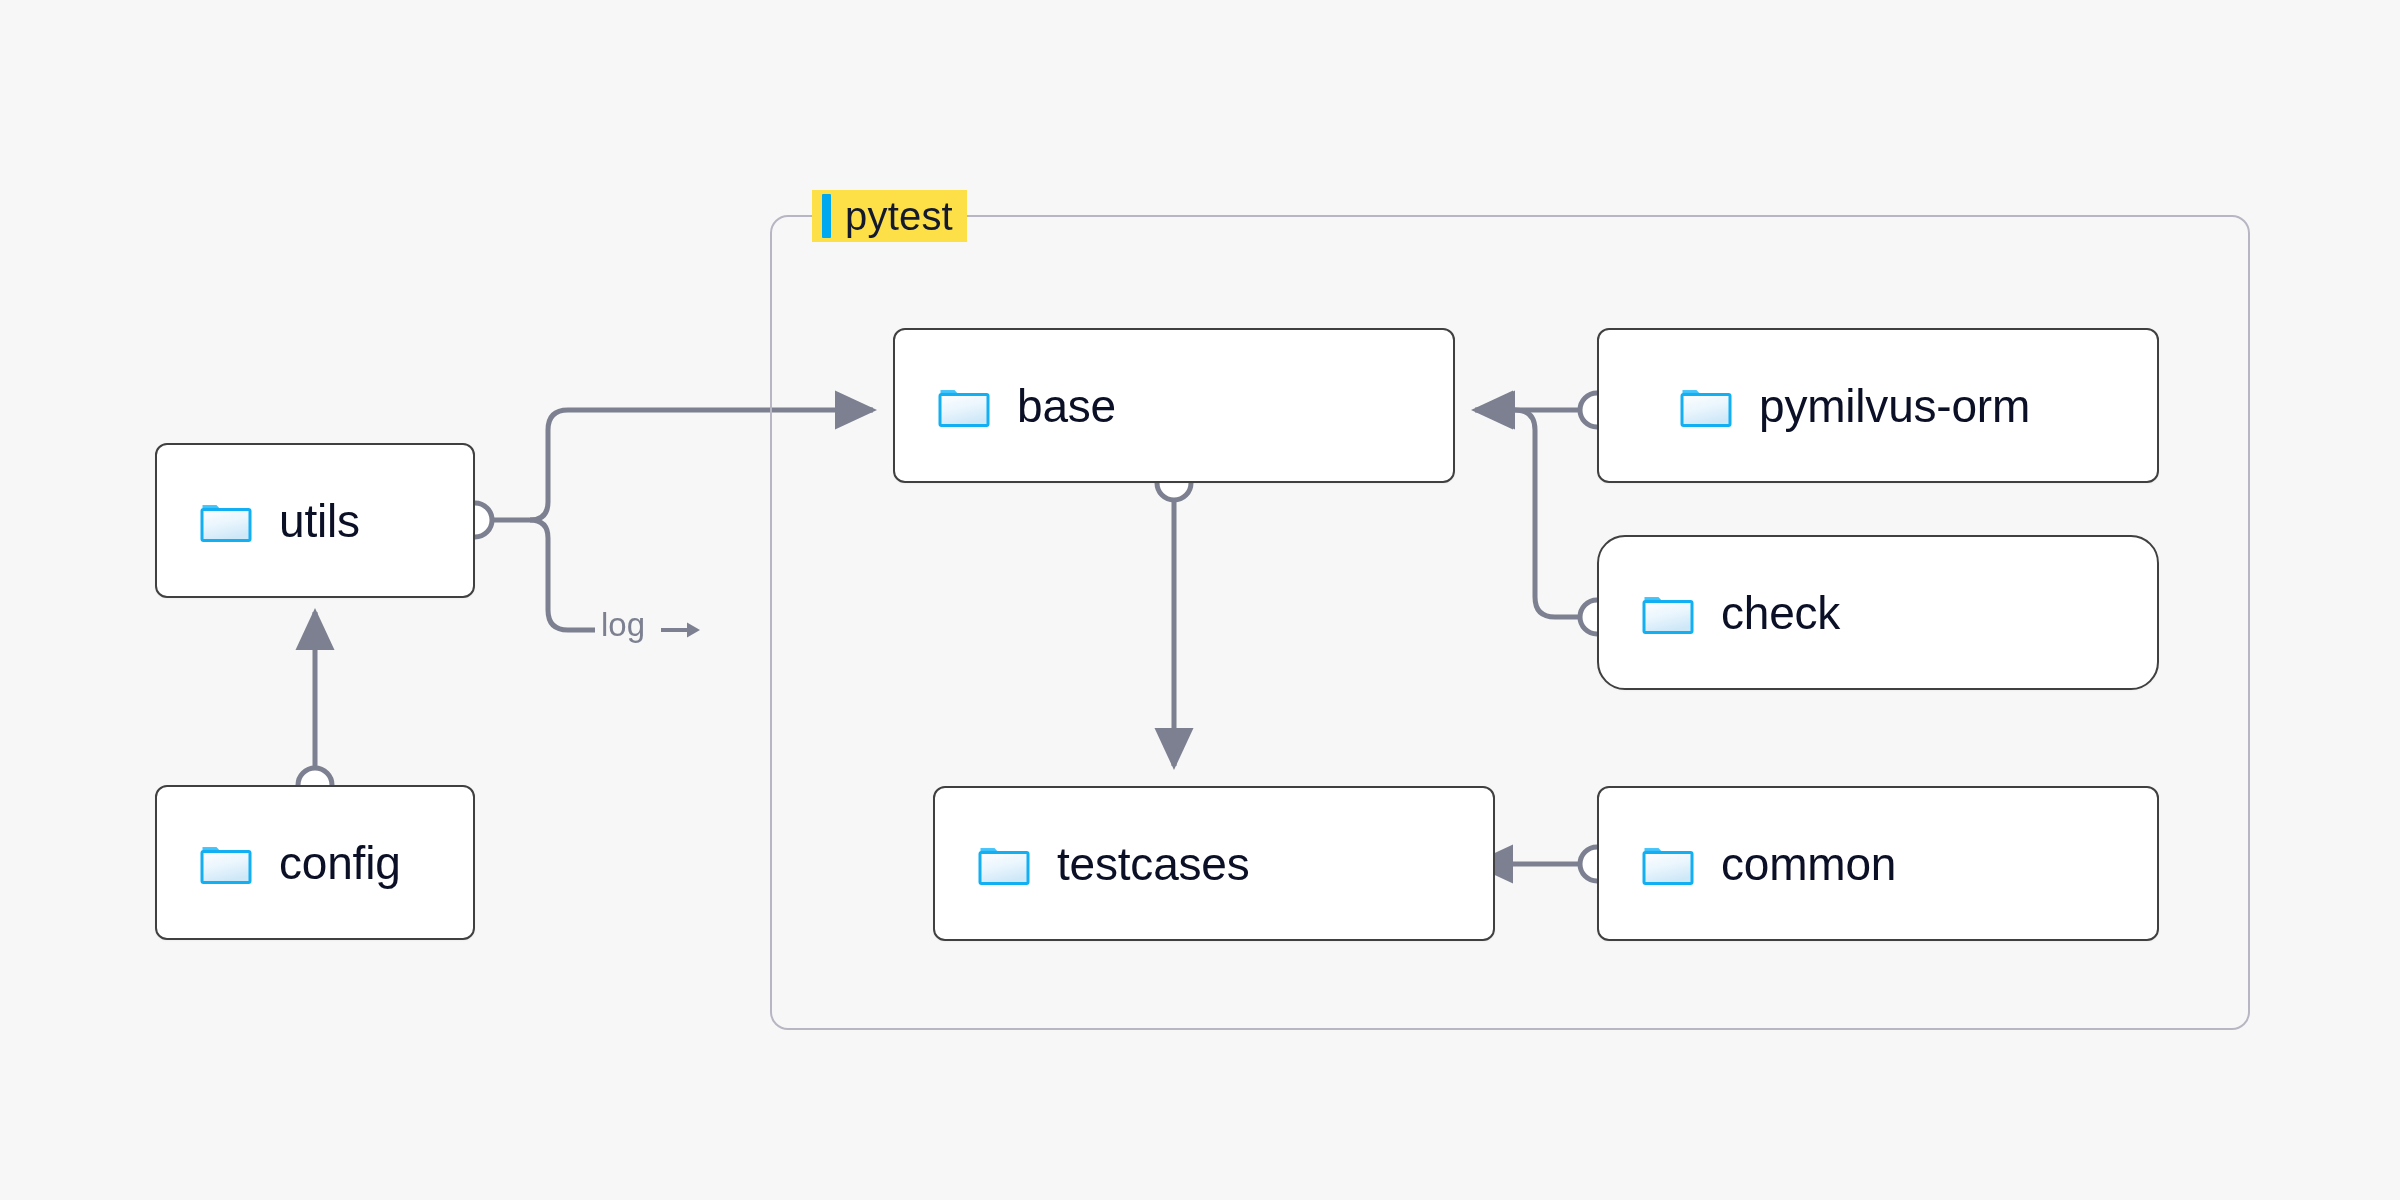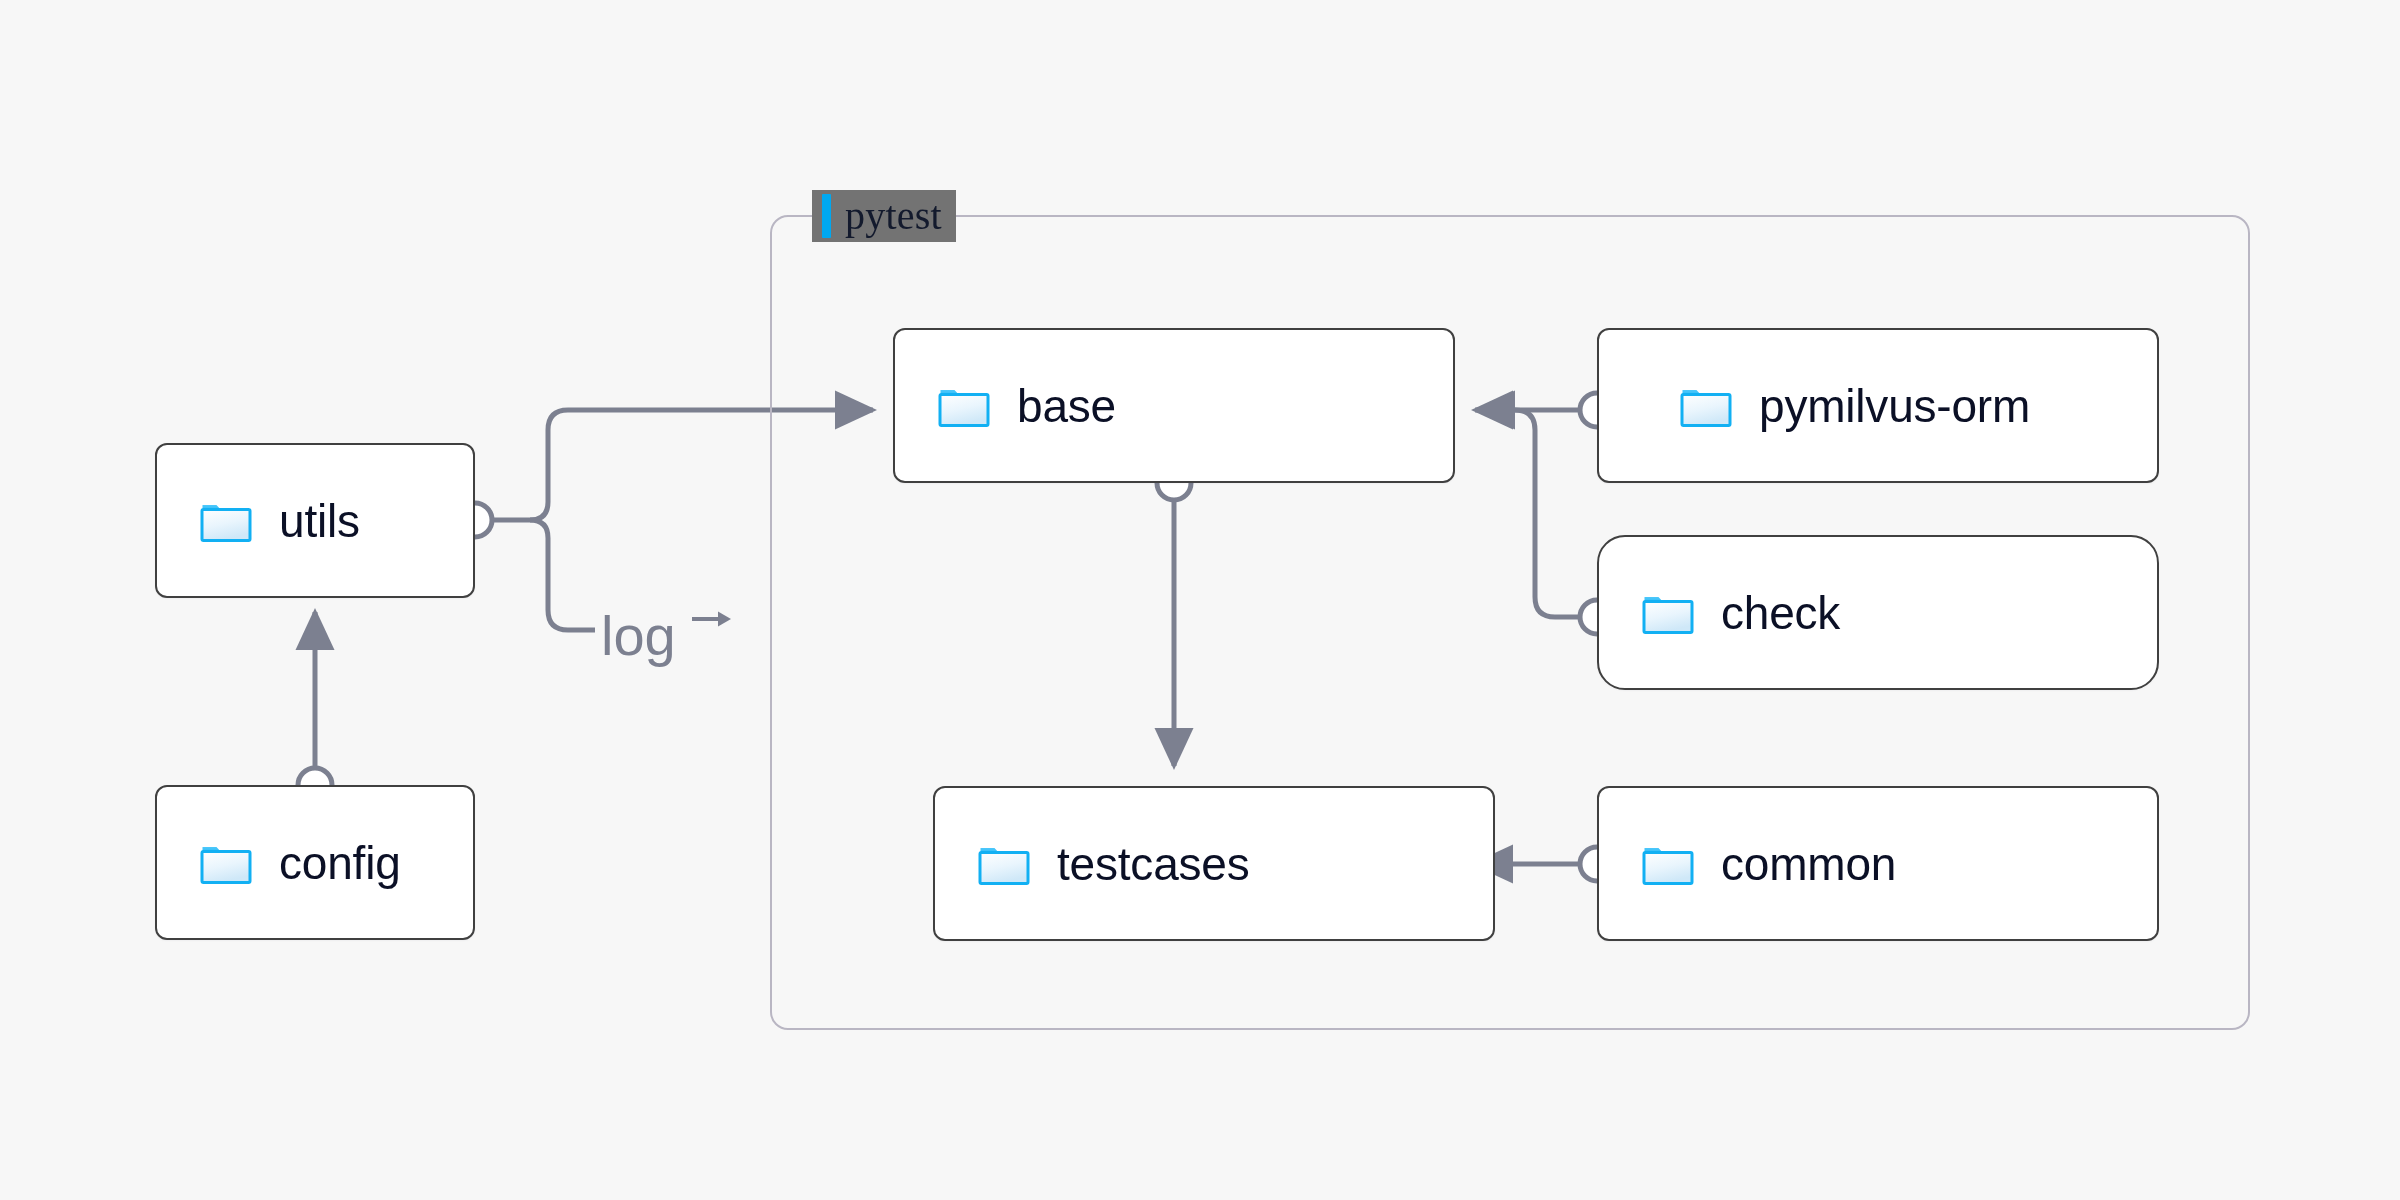--- a/index.html
+++ b/index.html
@@ -34,24 +34,23 @@
     box-sizing: border-box;
     border: 2px solid #b9b6c3;
     border-radius: 18px;
     background: transparent;
   }
   .group-label {
     position: absolute;
     display: flex;
     align-items: center;
     gap: 14px;
-    background: #737373;
+    background: #fde047;
     padding: 0 14px 0 10px;
     height: 52px;
-    font-family: Liberation Serif, serif;
   }
   .group-accent {
     width: 9px;
     height: 44px;
     background: #00a8f0;
     border-radius: 1px;
     flex: 0 0 auto;
   }
   .group-label-text {
     font-size: 40px;
@@ -88,24 +87,24 @@
   .folder-icon {
     width: 54px;
     height: 46px;
     flex: 0 0 auto;
     display: block;
   }
   
   .edge-label {
     position: absolute;
     display: flex;
-    align-items: flex-start;
+    align-items: flex-end;
     gap: 16px;
     color: #7c8090;
-    font-size: 56px;
+    font-size: 33px;
     line-height: 1;
     white-space: nowrap;
   }
   .edge-label .mini-arrow {
     display: inline-block;
     width: 40px;
     height: 22px;
   }
 </style>
 </head>

